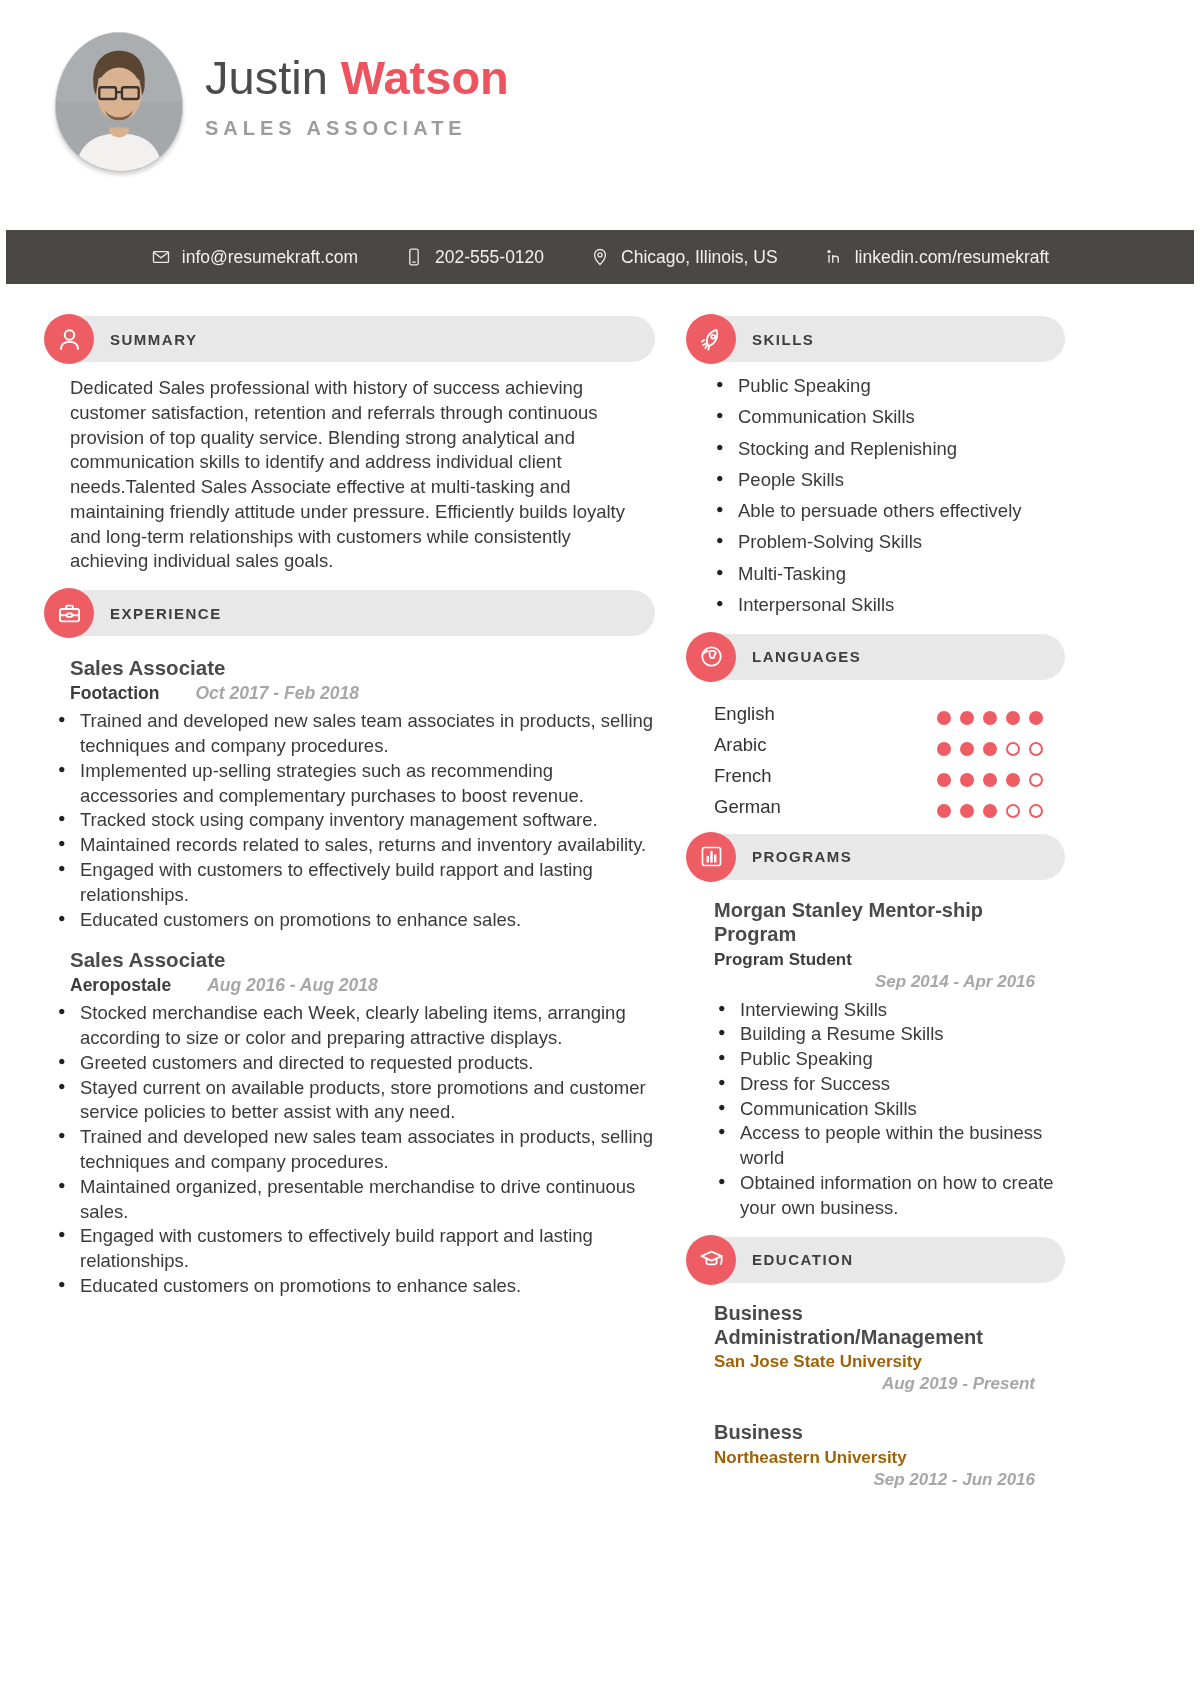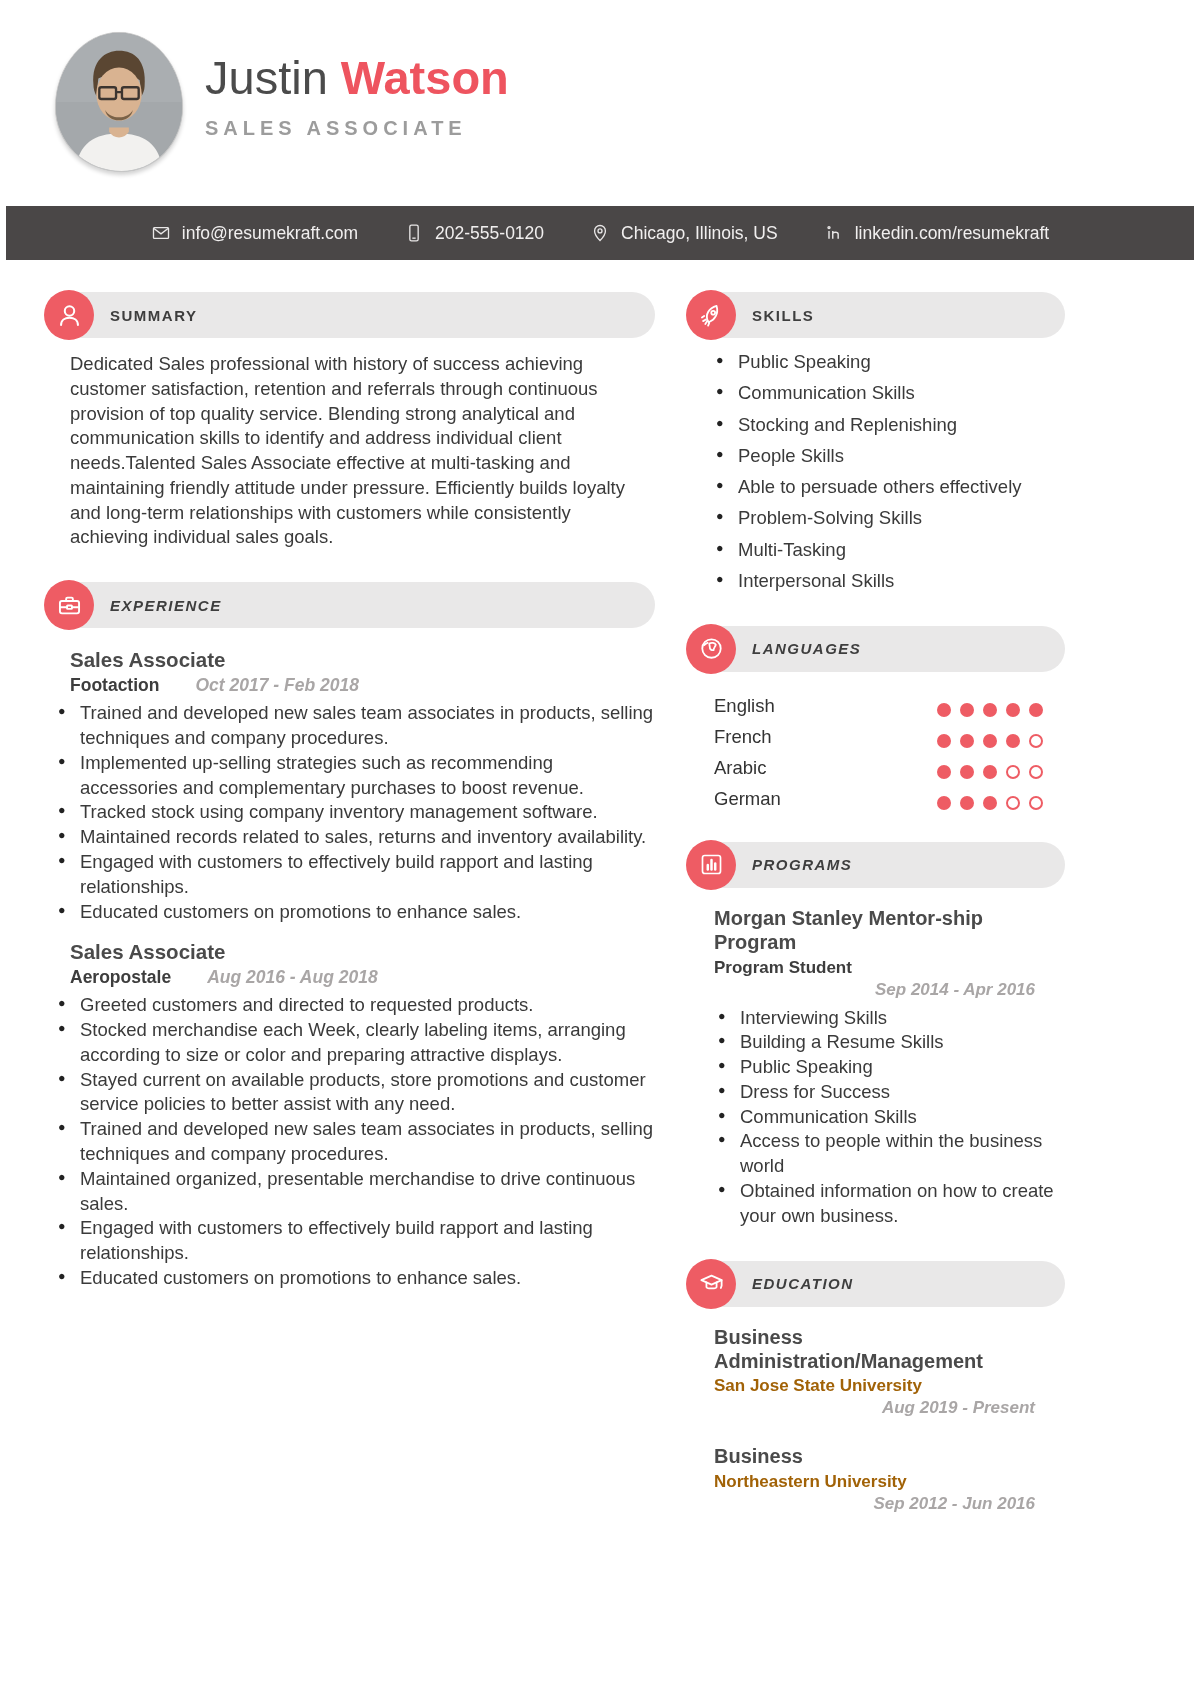--- a/index.html
+++ b/index.html
@@ -4,21 +4,21 @@
 <style>
   * { margin:0; padding:0; box-sizing:border-box; }
   html,body { background:#ffffff; }
   body {
     width:1200px; height:1698px; margin:0 auto; position:relative;
     font-family:"Liberation Sans","DejaVu Sans",sans-serif;
     color:#3a3a3a; overflow:hidden;
   }
 
   
-  .top-header { position:relative; height:206px; background:#fff;padding-left:6px; }
+  .top-header { position:relative; height:230px; background:#fff;padding-left:6px; }
   .photo-blob {
     position:absolute; left:55px; top:32px; width:128px; height:140px;
     border-radius:50% 50% 48% 52% / 54% 54% 46% 46%;
     background:#a7abae; border:1px solid #c7c7c7;
     box-shadow:0 3px 4px rgba(0,0,0,.18); overflow:hidden;
   }
   .photo-blob svg { width:100%; height:100%; display:block; }
   .name-block { position:absolute; left:205px; top:50px; }
   .name-line { font-size:47px; font-weight:400; letter-spacing:0; color:#4b4b4b; }
   .name-line .last { color:#ee545f; font-weight:600; }
@@ -44,21 +44,21 @@
   }
   .section-header .icon-circle {
     position:absolute; left:-4px; top:-2px; width:50px; height:50px; border-radius:50%;
     background:#ee5c64; display:flex; align-items:center; justify-content:center;
   }
   .section-header .icon-circle svg { width:27px; height:27px; display:block; }
   .section-title { font-size:15px; font-weight:700; letter-spacing:1.5px; color:#3e3e3e; }
 
   
   .summary-text { margin:14px 0 0 0; padding:0 22px 0 22px; font-size:18.5px; line-height:1.34; color:#3a3a3a; }
-  .mt-section { margin-top:32px;font-style:italic; }
+  .mt-section { margin-top:16px; }
   .job { margin-top:20px; padding-left:22px; }
   .job + .job { margin-top:16px; }
   .job-title { font-size:20.5px; font-weight:700; color:#4a4a4a; }
   .job-meta { display:flex; align-items:baseline; gap:36px; margin-top:3px; }
   .company { font-size:17.5px; font-weight:700; color:#3d3d3d; }
   .dates { font-size:17.5px; font-style:italic; color:#a9a6a6; font-weight:600; }
   ul.bullets { list-style:none; margin-top:5px; }
   ul.bullets li {
     position:relative; padding-left:26px; font-size:18.5px; line-height:1.34; color:#3a3a3a;
   }
@@ -197,22 +197,22 @@
       </ul>
     </div>
 
     <div class="job">
       <div class="job-title">Sales Associate</div>
       <div class="job-meta">
         <span class="company">Aeropostale</span>
         <span class="dates">Aug 2016 - Aug 2018</span>
       </div>
       <ul class="bullets">
+        <li>Stocked merchandise each Week, clearly labeling items, arranging according to size or color and preparing attractive displays.</li>
         <li>Greeted customers and directed to requested products.</li>
-        <li>Stocked merchandise each Week, clearly labeling items, arranging according to size or color and preparing attractive displays.</li>
         <li>Stayed current on available products, store promotions and customer service policies to better assist with any need.</li>
         <li>Trained and developed new sales team associates in products, selling techniques and company procedures.</li>
         <li>Maintained organized, presentable merchandise to drive continuous sales.</li>
         <li>Engaged with customers to effectively build rapport and lasting relationships.</li>
         <li>Educated customers on promotions to enhance sales.</li>
       </ul>
     </div>
   </div>
 
   <div class="col-right">
@@ -254,36 +254,36 @@
         <span class="lang-name">English</span>
         <span class="lang-dots">
             <span class="dot filled"></span>
             <span class="dot filled"></span>
             <span class="dot filled"></span>
             <span class="dot filled"></span>
             <span class="dot filled"></span>
           </span>
       </div>
       <div class="lang-row">
+        <span class="lang-name">Arabic</span>
+        <span class="lang-dots">
+            <span class="dot filled"></span>
+            <span class="dot filled"></span>
+            <span class="dot filled"></span>
+            <span class="dot"></span>
+            <span class="dot"></span>
+          </span>
+      </div>
+      <div class="lang-row">
         <span class="lang-name">French</span>
         <span class="lang-dots">
             <span class="dot filled"></span>
             <span class="dot filled"></span>
             <span class="dot filled"></span>
             <span class="dot filled"></span>
-            <span class="dot"></span>
-          </span>
-      </div>
-      <div class="lang-row">
-        <span class="lang-name">Arabic</span>
-        <span class="lang-dots">
-            <span class="dot filled"></span>
-            <span class="dot filled"></span>
-            <span class="dot filled"></span>
-            <span class="dot"></span>
             <span class="dot"></span>
           </span>
       </div>
       <div class="lang-row">
         <span class="lang-name">German</span>
         <span class="lang-dots">
             <span class="dot filled"></span>
             <span class="dot filled"></span>
             <span class="dot filled"></span>
             <span class="dot"></span>

